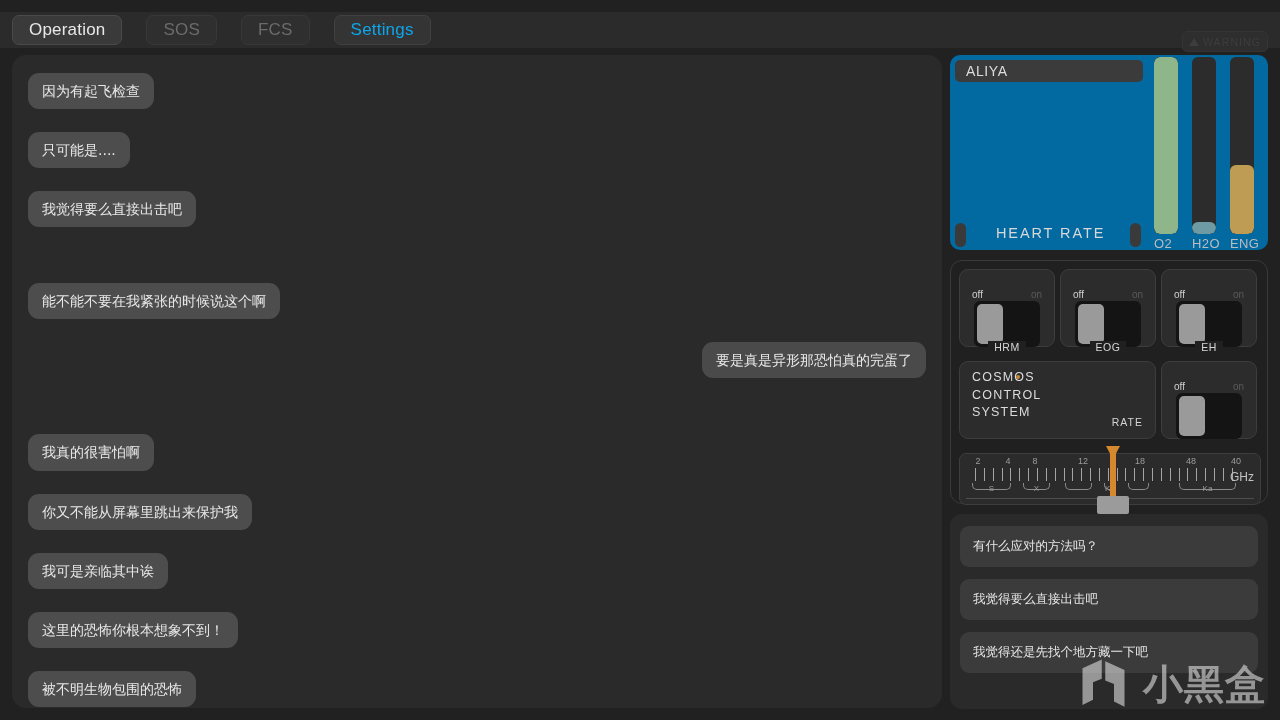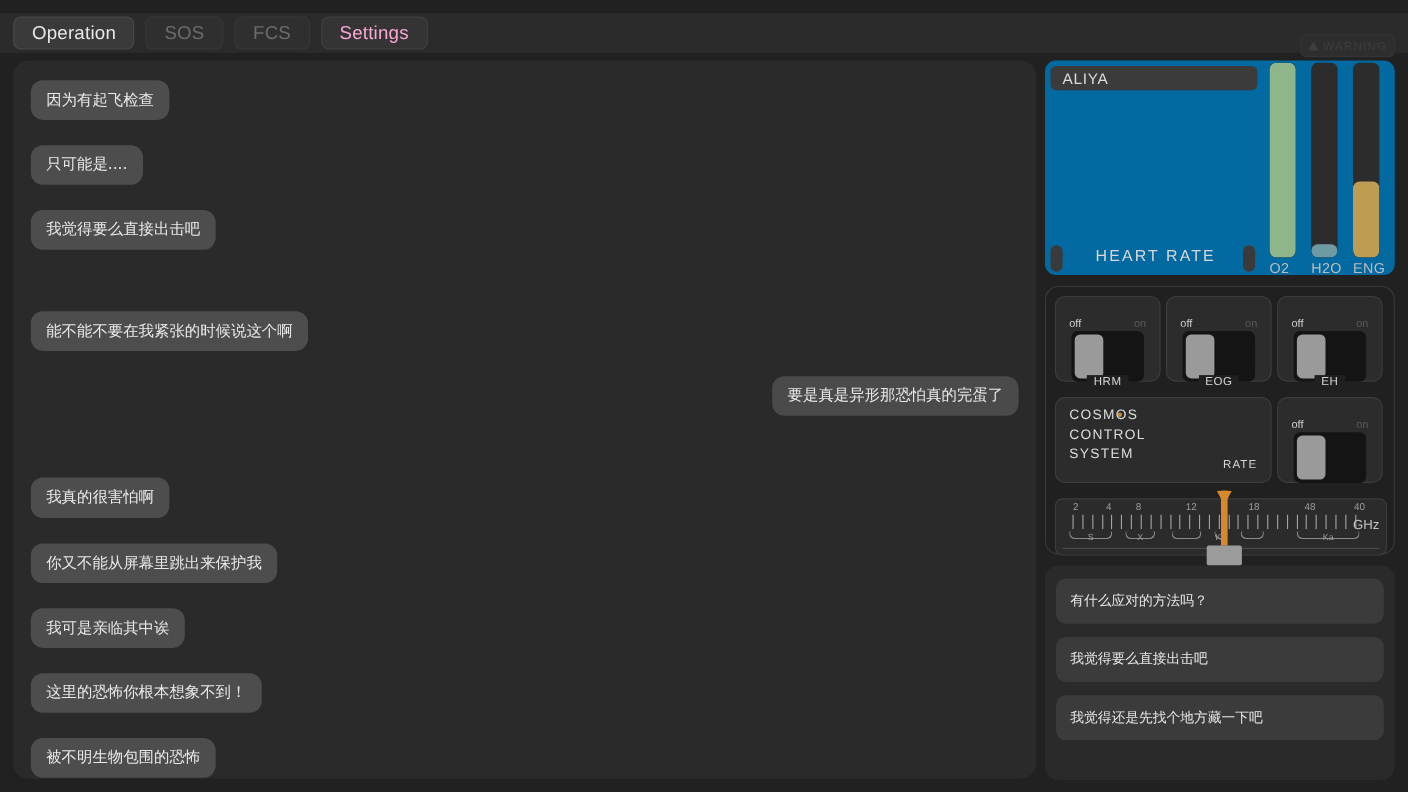--- a/index.html
+++ b/index.html
@@ -17,31 +17,31 @@
     width: 1280px; height: 36px;
     background: #2b2b2b;
     display: flex; align-items: center;
     padding-left: 12px;
   }
   .tab {
     height: 30px;
     border-radius: 7px;
     display: flex; align-items: center; justify-content: center;
     padding: 12px 16px;
-    margin-right: 10px;
+    margin-right: 24px;
     font-size: 17px;
     letter-spacing: .2px;
     background: #333333;
     color: #8e8e8e;
     border: 1px solid #3b3b3b;
     user-select: none;
   }
   .tab.active { background: #3a3a3a; color: #e8e8e8; border-color:#4a4a4a; }
   .tab.dim { color: #6b6b6b; background:#2f2f2f; border-color:#383838; }
-  .tab.settings { background:#343434; color:#f9a8d4; border-color:#414141; }
+  .tab.settings { background:#343434; color:#0ea5e9; border-color:#414141; }
 
   .warn-btn {
     position: absolute; right: 12px; top: 19px;
     height: 21px; min-width: 86px;
     border-radius: 5px;
     background: #2e2e2e;
     border: 1px solid #343434;
     display: flex; align-items: center; justify-content: center;
     gap: 4px;
     color: #3d3d3d;
@@ -532,14 +532,21 @@
 
     <div class="mini-chat">
       <div id="mini-list">
           <div class="mini-bubble">有什么应对的方法吗？</div>
           <div class="mini-bubble">我觉得要么直接出击吧</div>
           <div class="mini-bubble">我觉得还是先找个地方藏一下吧</div>
         </div>
     </div>
   </div>
 
+  <div class="watermark">
+    <svg class="wm-logo" viewBox="0 0 64 64">
+      <polygon points="4,14 26,4 26,26 16,30 16,50 4,56" fill="#d9d9d9"></polygon>
+      <polygon points="30,6 52,16 52,58 40,52 40,32 30,28" fill="#d9d9d9"></polygon>
+    </svg>
+    <div class="wm-text">小黑盒</div>
+  </div>
 
 </div>
 
 </body></html>

